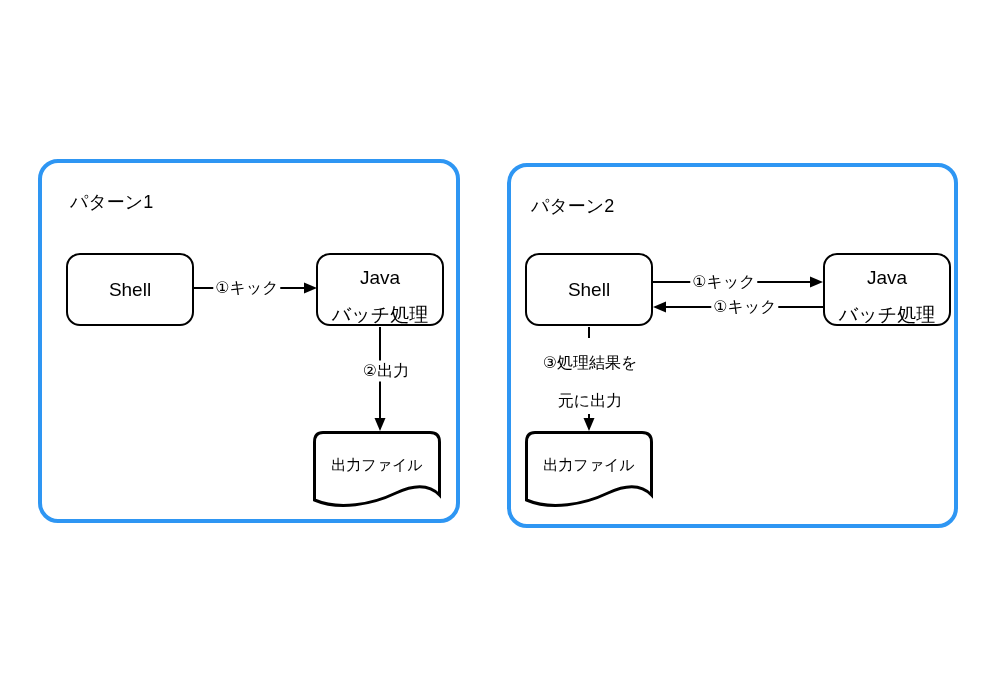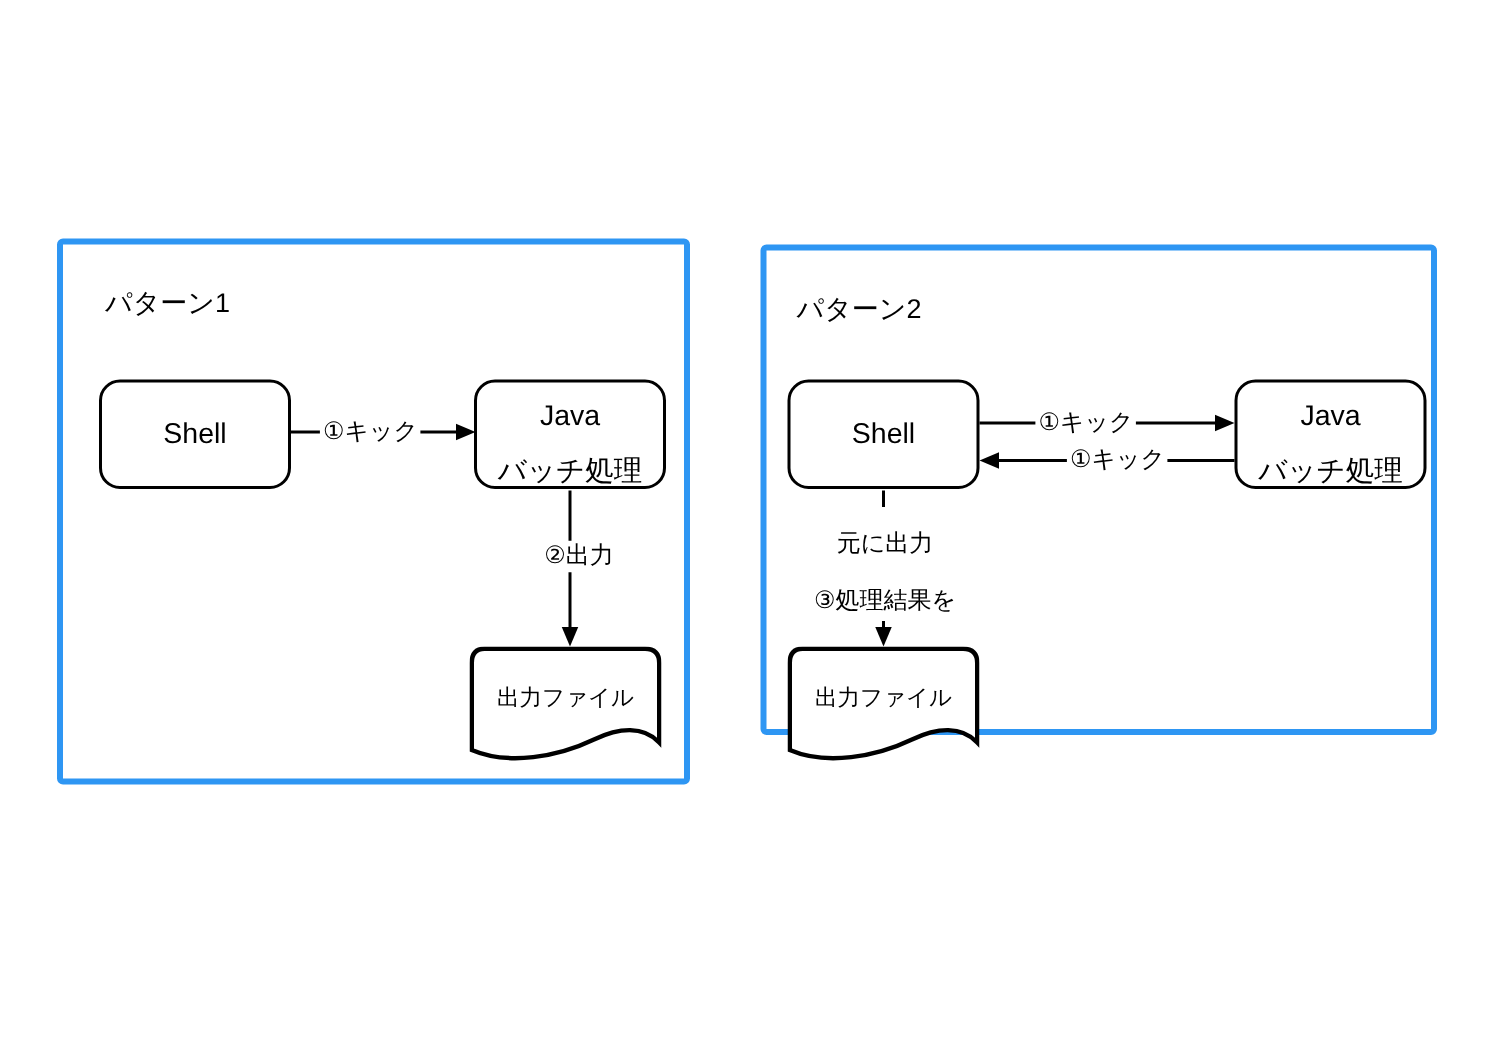--- a/index.html
+++ b/index.html
@@ -2,21 +2,21 @@
 <html style="--accent: #2e96f3; --ink: #000000;"><head>
 <meta charset="utf-8">
 <style>
   html,body{margin:0;padding:0;background:#fff;}
   .canvas{
     position:relative;width:1000px;height:700px;background:#fff;overflow:hidden;
     font-family:"Liberation Sans","DejaVu Sans",sans-serif;color:var(--ink,#000);
   }
   .panel{
     position:absolute;box-sizing:border-box;background:#fff;
-    border:4px solid var(--accent,#2e96f3);border-radius:4px;
+    border:4px solid var(--accent,#2e96f3);border-radius:20px;
   }
   .ptitle{position:absolute;font-size:18px;white-space:nowrap;}
   .node{
     position:absolute;box-sizing:border-box;width:128px;height:73px;
     border:2px solid var(--ink,#000);border-radius:14px;background:#fff;
     display:flex;align-items:center;justify-content:center;
     text-align:center;font-size:19px;line-height:25px;white-space:nowrap;
   }
   .ln{display:block;margin-top:12px;}
   .arrow{position:absolute;overflow:visible;display:block;}
@@ -69,21 +69,21 @@
     <div class="alabel" style="left:344px;top:208px">②出力</div>
 
     <div class="doc" style="left:271px;top:268px">
       <svg width="128" height="82" viewBox="0 0 128 82">
         <path d="M 10,1.5 H 117 Q 126.5,1.5 126.5,11 V 64 C 116,53 100,54 83,62 C 59,73.5 26,79.5 1.5,69 V 11 Q 1.5,1.5 10,1.5 Z"></path>
       </svg>
       <div class="doc-label">出力ファイル</div>
     </div>
   </section>
 
-  <section class="panel" style="left:507px;top:163px;width:451px;height:327px">
+  <section class="panel" style="left:507px;top:163px;width:451px;height:365px">
 
     <div class="ptitle" style="left:20px;top:27px">パターン2</div>
 
     <div class="node" style="left:14px;top:86px">
       <span>Shell</span>
     </div>
 
     <div class="node" style="left:312px;top:86px">
       <span>
         <span class="ln">Java</span>
@@ -101,22 +101,22 @@
       <line x1="11" y1="8" x2="170" y2="8"></line>
       <polygon points="13,2.5 0,8 13,13.5"></polygon>
     </svg>
     <div class="alabel" style="left:234px;top:140px">①キック</div>
 
     <svg class="arrow" style="left:70px;top:160px" width="16" height="104">
       <line x1="8" y1="0" x2="8" y2="93"></line>
       <polygon points="2.5,91 8,104 13.5,91"></polygon>
     </svg>
     <div class="alabel multi" style="left:79px;top:209px">
+      <span class="ln">③処理結果を</span>
       <span class="ln">元に出力</span>
-      <span class="ln">③処理結果を</span>
     </div>
 
     <div class="doc" style="left:14px;top:264px">
       <svg width="128" height="82" viewBox="0 0 128 82">
         <path d="M 10,1.5 H 117 Q 126.5,1.5 126.5,11 V 64 C 116,53 100,54 83,62 C 59,73.5 26,79.5 1.5,69 V 11 Q 1.5,1.5 10,1.5 Z"></path>
       </svg>
       <div class="doc-label">出力ファイル</div>
     </div>
   </section>
 

